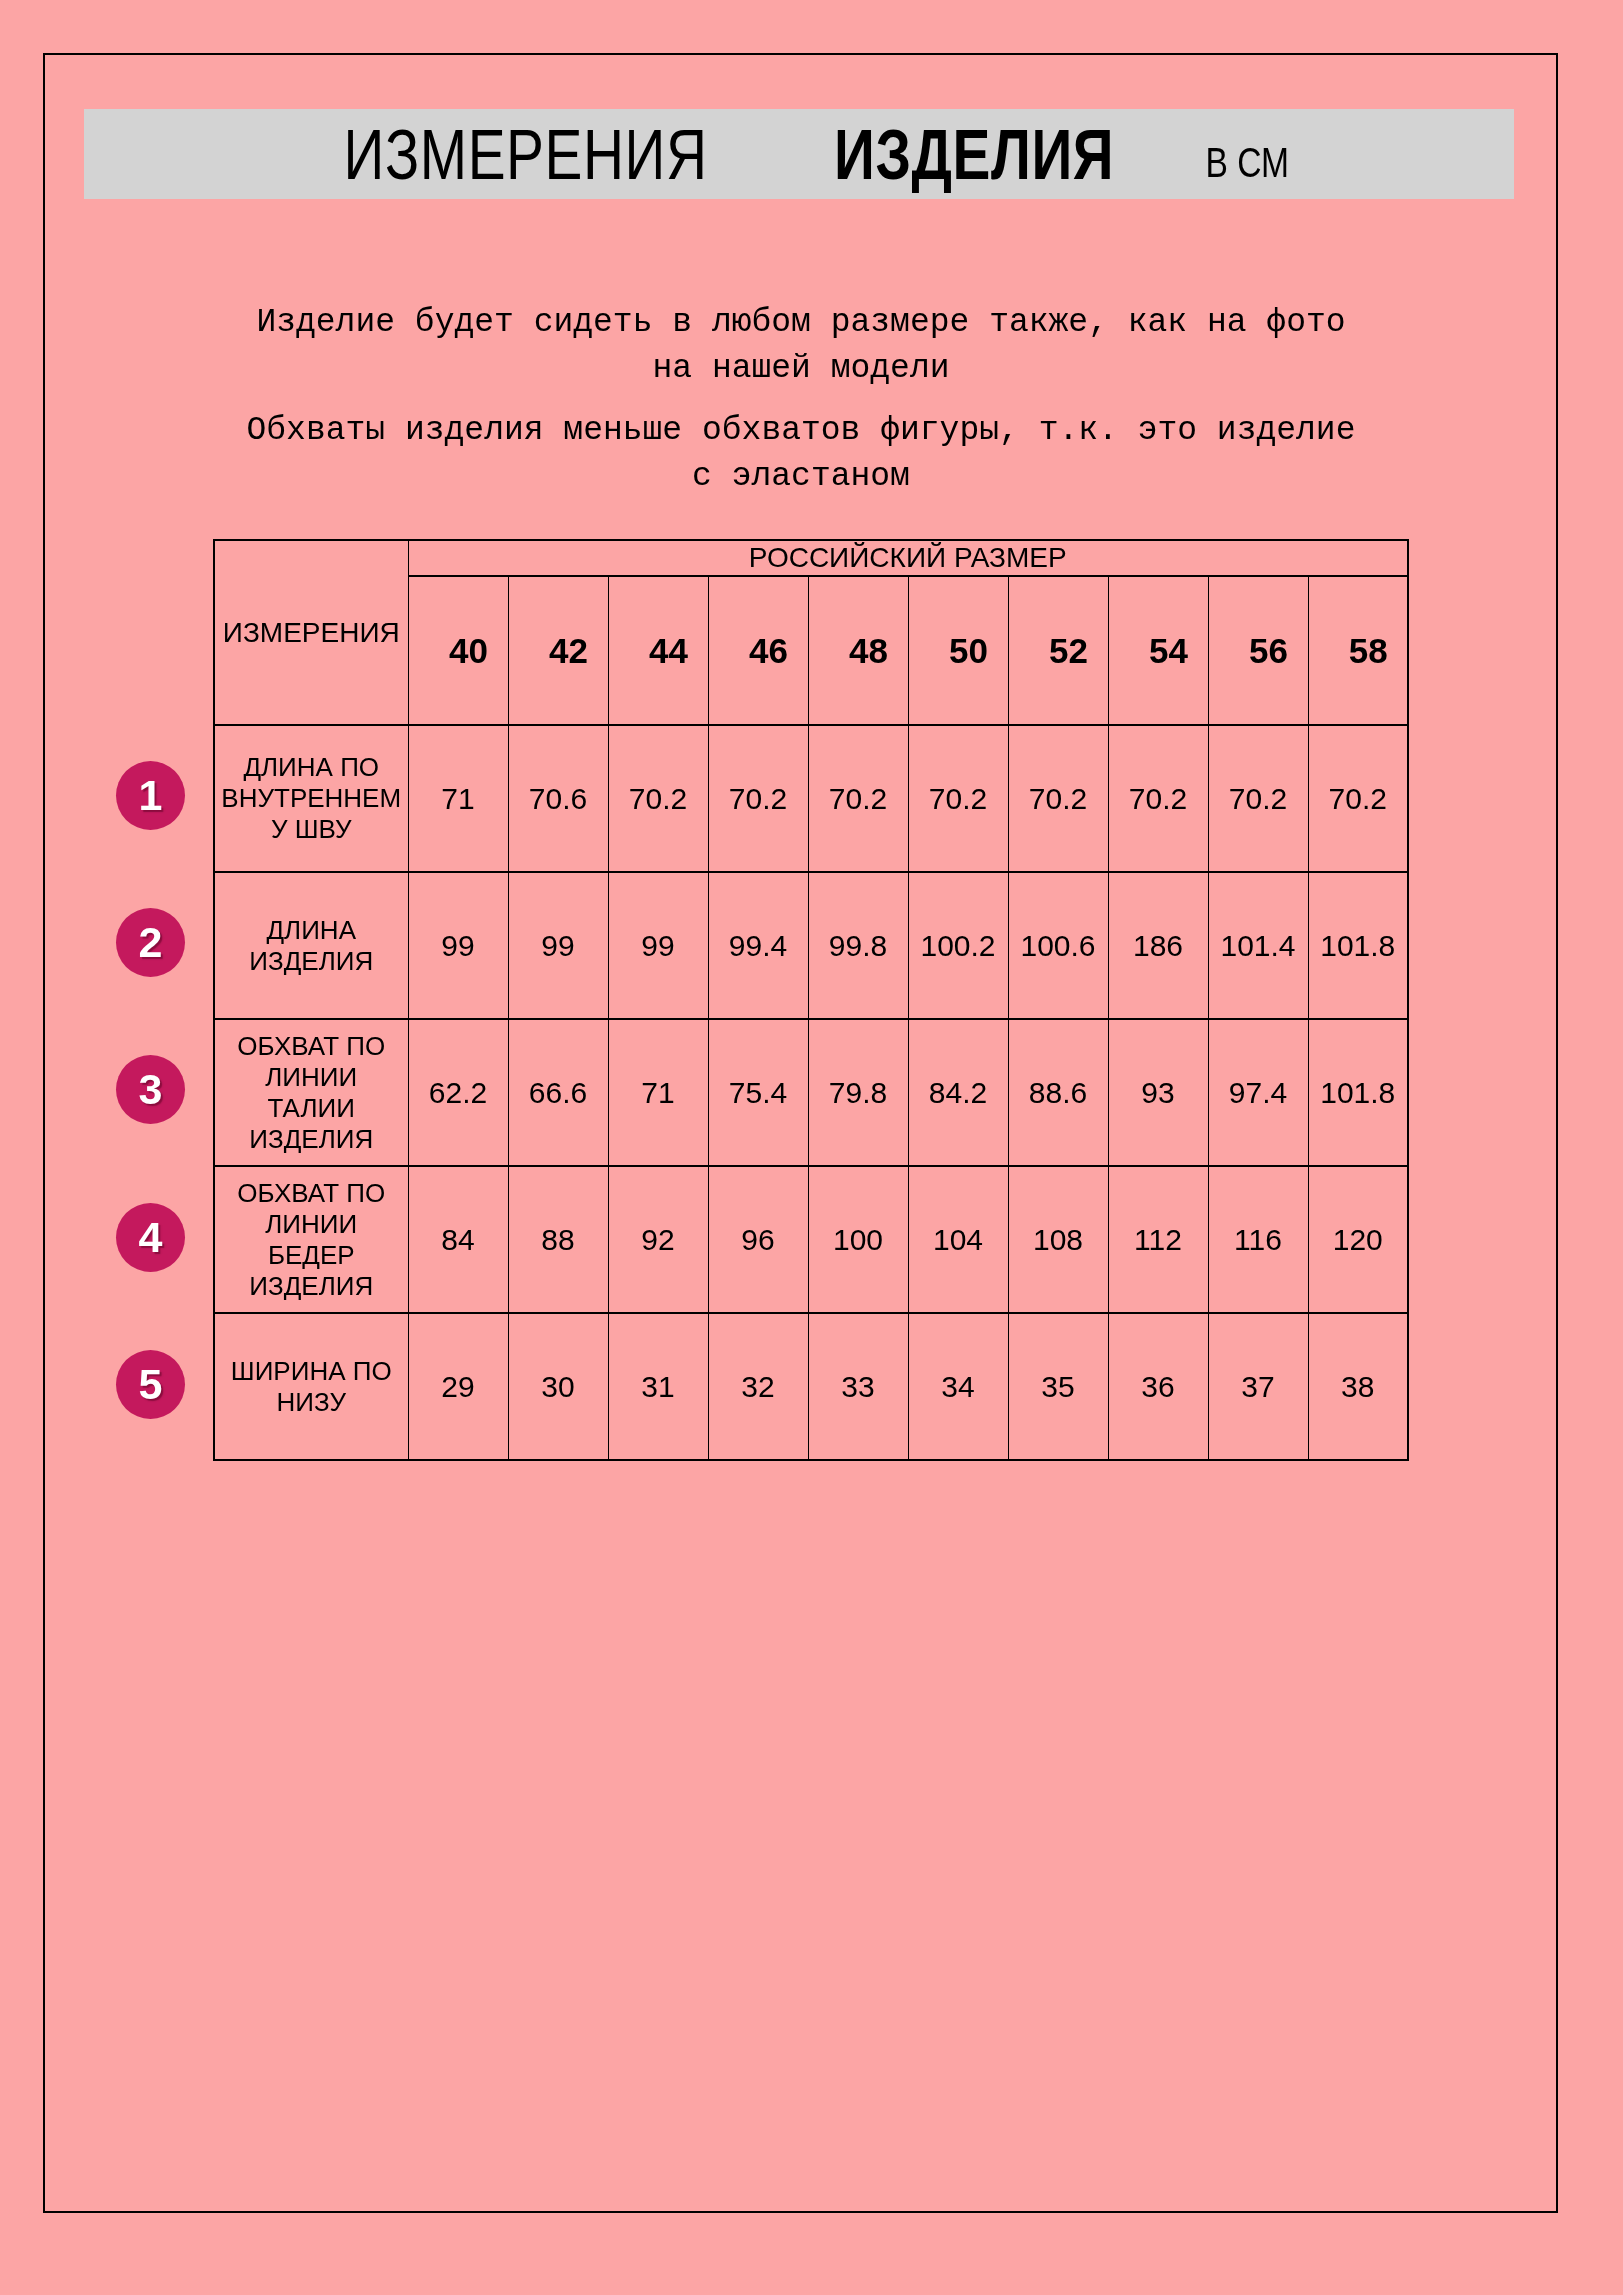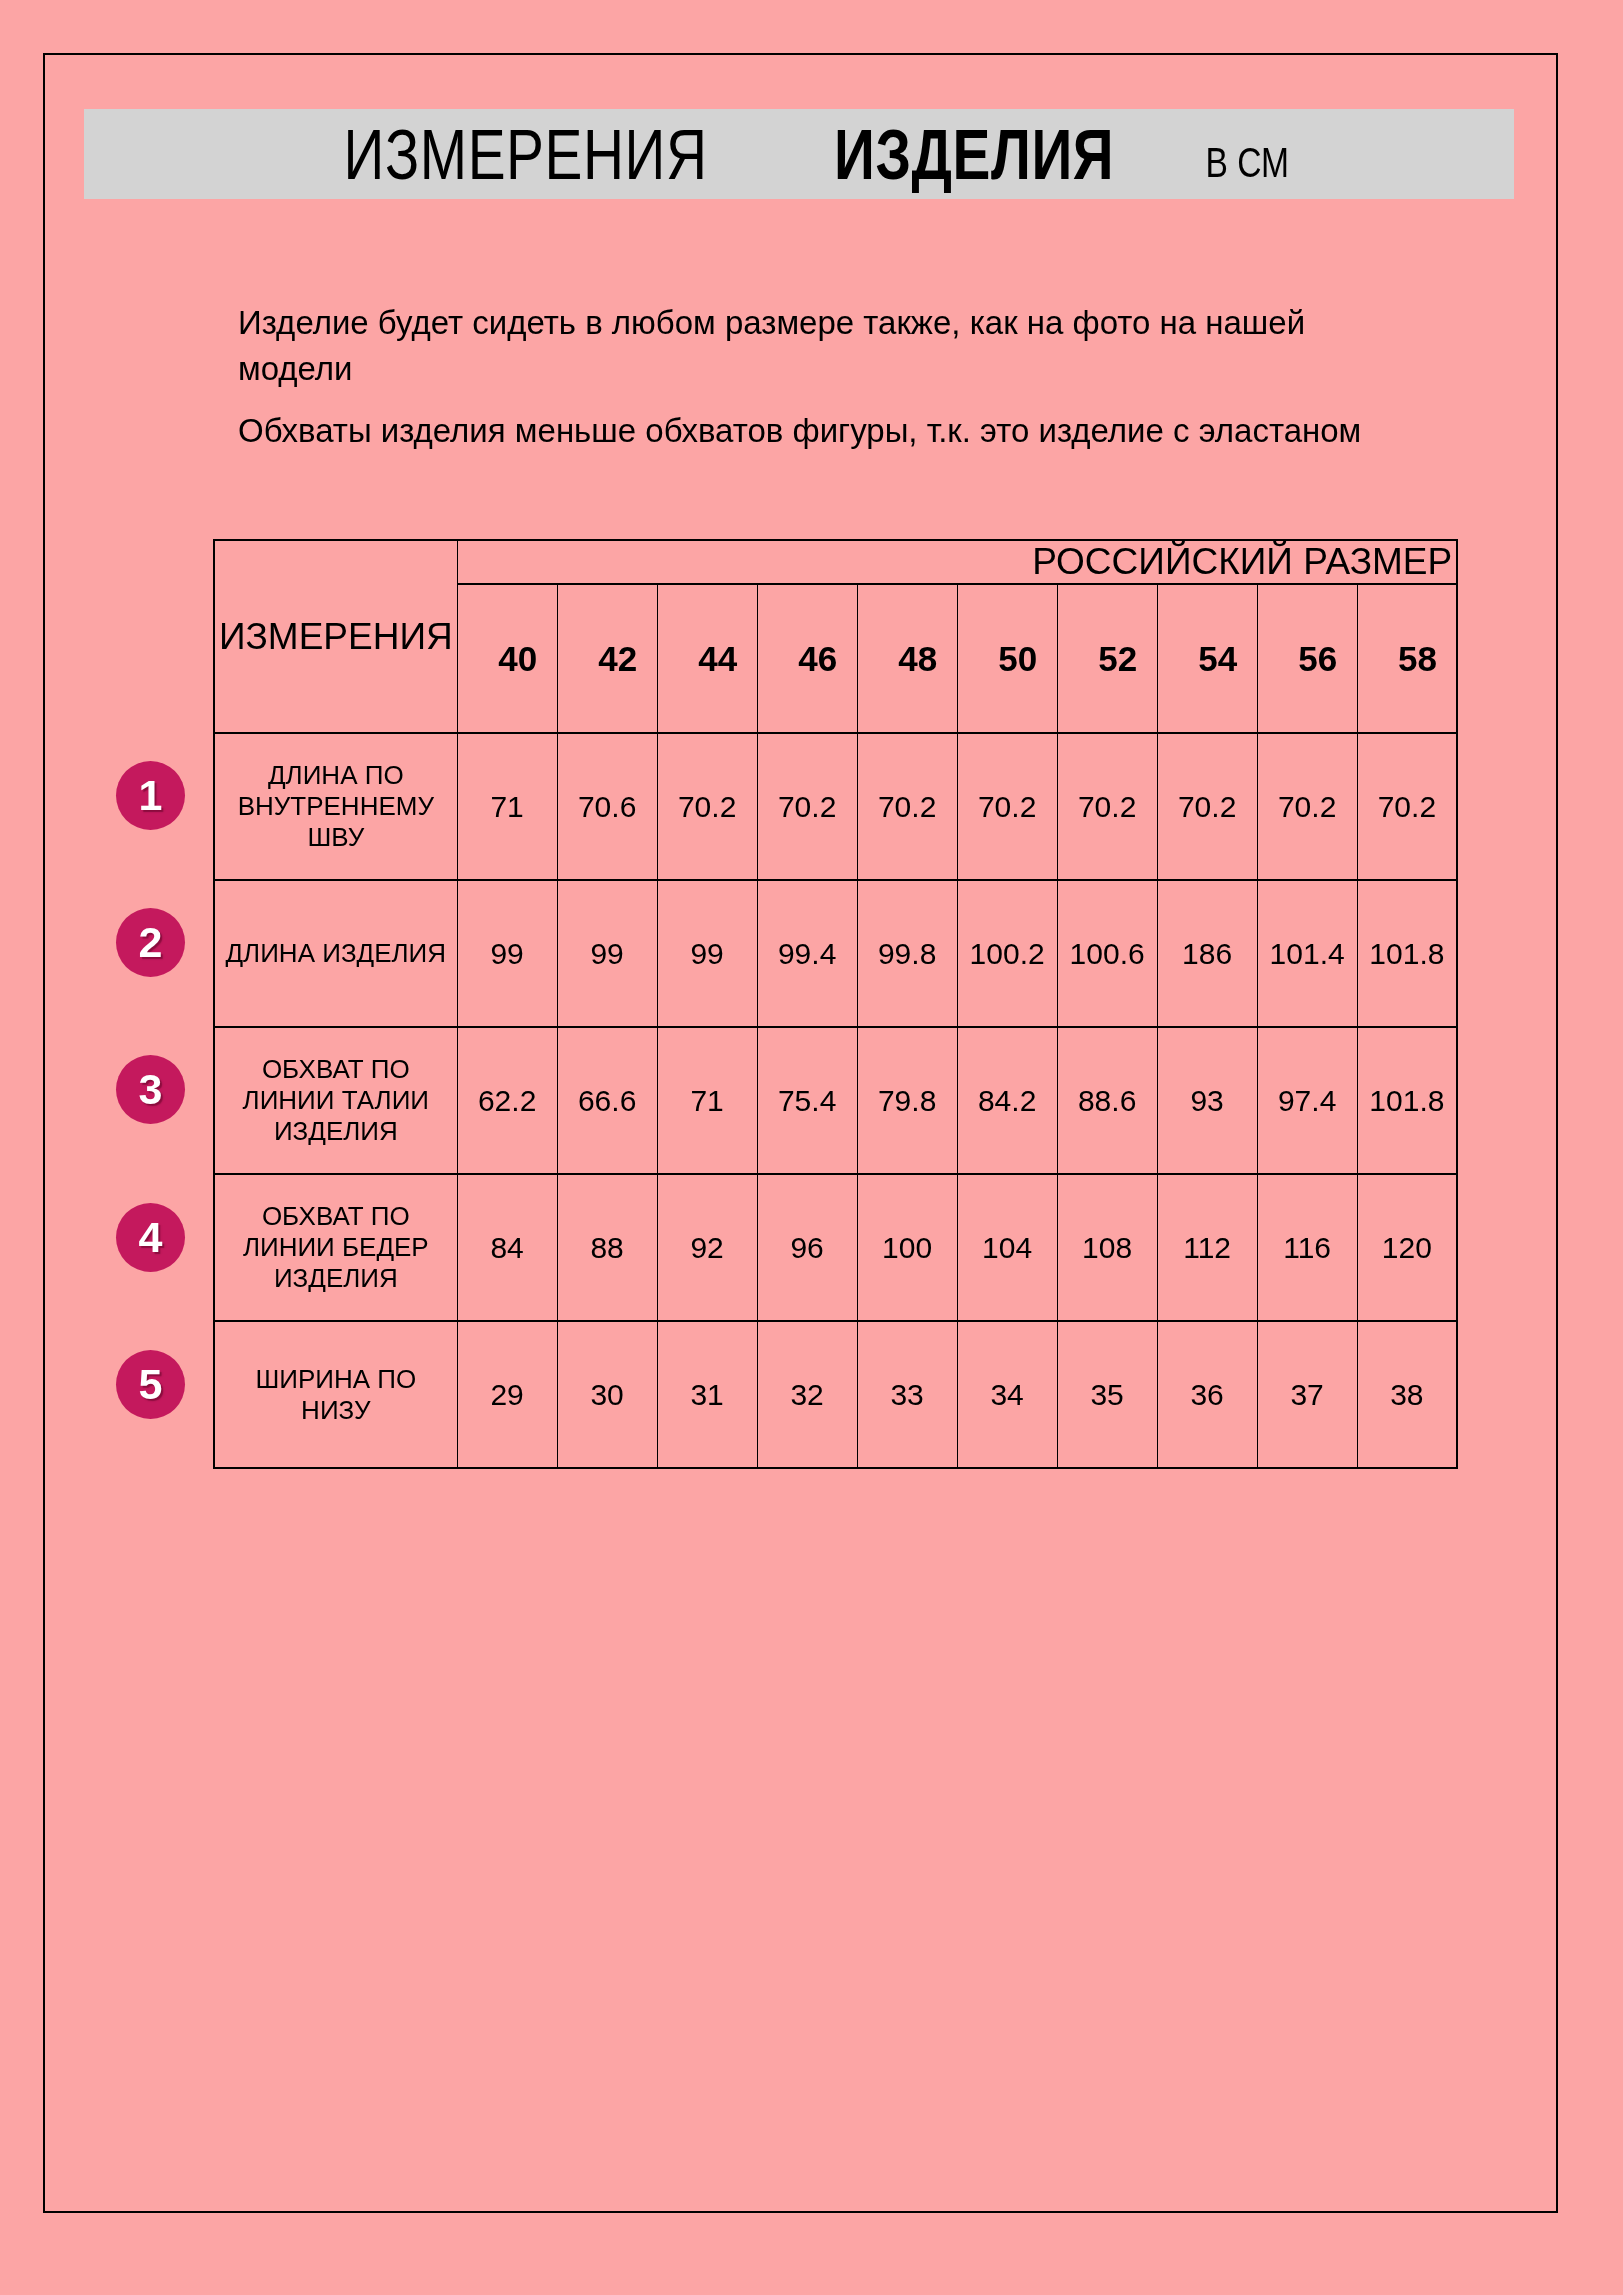--- a/index.html
+++ b/index.html
@@ -19,38 +19,38 @@
   }
   .cond { display:inline-block; transform:scaleX(0.8); transform-origin:center; white-space:nowrap; }
   .title-w1 { font-size:71px; font-weight:400; letter-spacing:0.7px; }
   .title-w2 { font-size:71px; font-weight:700; letter-spacing:0.7px; }
   .title-sfx { font-size:42px; font-weight:400; padding-top:17px; }
   .model {
     position:absolute; left:44px; top:230px; width:1514px;
     text-align:center; font-size:39px; font-weight:400;
   }
   .para {
-    position:absolute; left:238px; width:1126px; 
-    font-size:33px; line-height:46px; font-weight:400;
+    position:absolute; left:238px; width:1126px; text-align:center;
+    font-size:33px; line-height:46px; font-weight:400;font-family:Liberation Mono, monospace;
   }
   .para1 { top:300px; }
   .para2 { top:408px; }
   table.size-table {
     position:absolute; left:213px; top:539px;
     border-collapse:collapse; table-layout:fixed;
     border:2px solid #000;
   }
   .size-table td {
     border-left:1.3px solid #000; border-right:1.3px solid #000;
     text-align:center; vertical-align:middle; padding:0 3.9px; box-sizing:border-box;
   }
   .col-label { width:194px; }
   .col-size  { width:100px; }
   tr.hdr1 { height:36px; }
-  tr.hdr1 td { border-bottom:2px solid #000; font-size:37px;text-align:right; }
+  tr.hdr1 td { border-bottom:2px solid #000; font-size:28px; }
   tr.hdr2 { height:149px; }
   tr.hdr2 td { border-bottom:2.6px solid #000; font-size:35px; font-weight:700;padding-left:25px; }
   td.corner-cell { border-bottom:2.6px solid #000; font-size:27.5px; font-weight:400; }
   tbody.rows tr { height:147px; }
   tbody.rows td { border-bottom:2.6px solid #000; font-size:30px; }
   tbody.rows td.label-cell {
     font-size:26px; line-height:31px; overflow-wrap:break-word; word-break:break-word;
   }
   .badge {
     position:absolute; left:116px; width:69px; height:69px; border-radius:50%;

